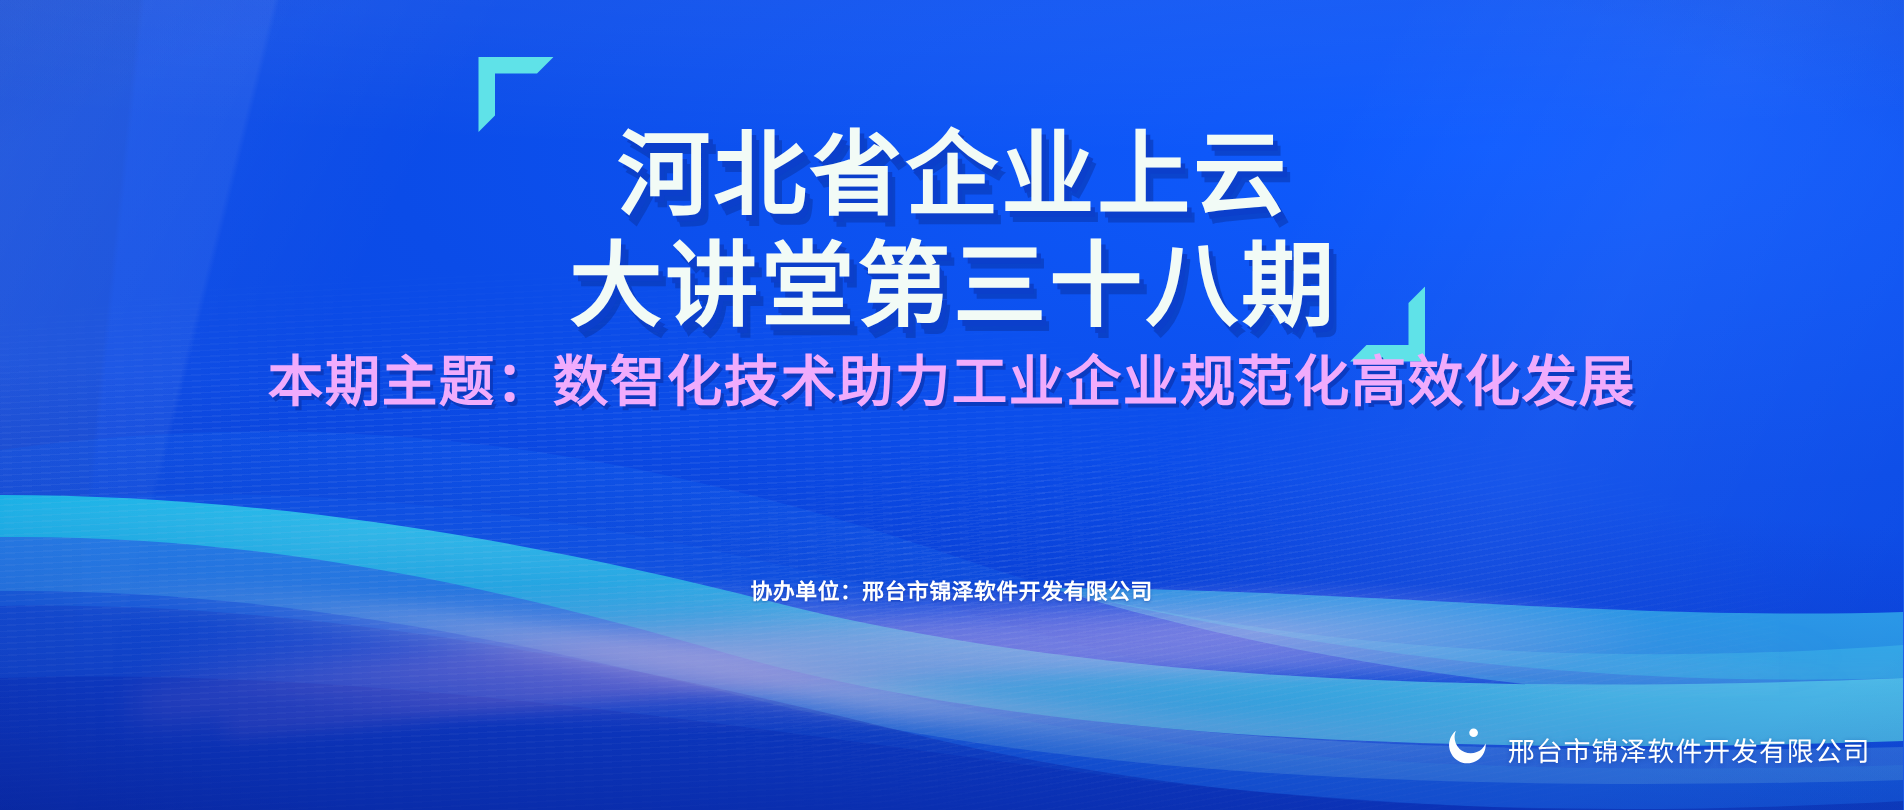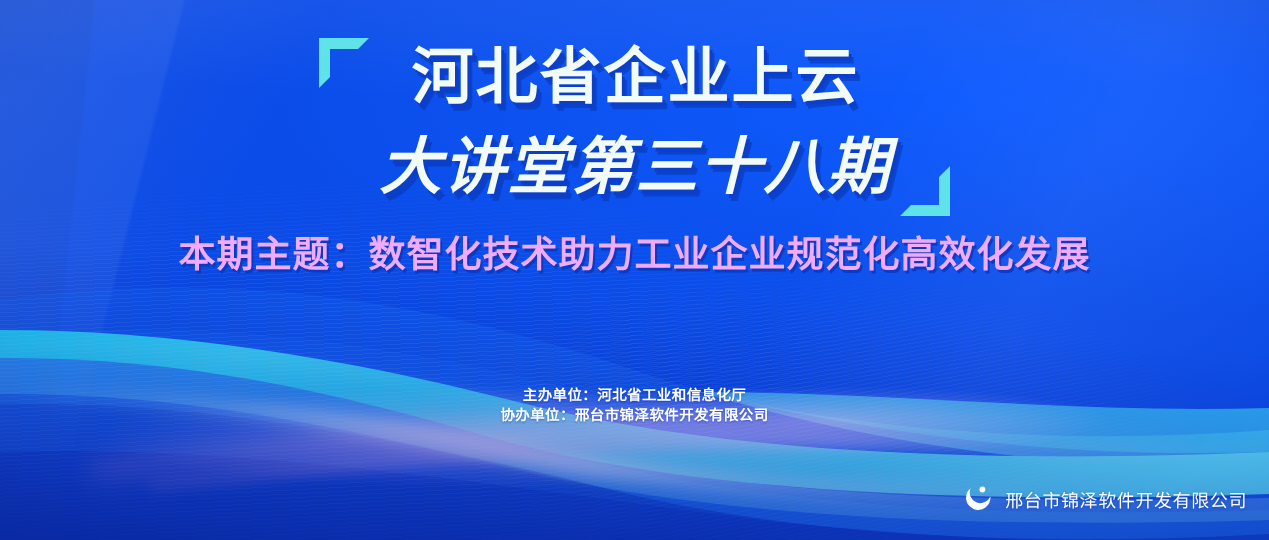--- a/index.html
+++ b/index.html
@@ -133,22 +133,23 @@
     color: #F2FBF6;
     font-weight: 700;
     font-size: 62px;
     line-height: 70px;
     letter-spacing: 2px;
     font-family: "Liberation Sans", "DejaVu Sans", sans-serif;
     text-shadow:
        3px 4px 0 #0B3FCB,
        5px 7px 0 rgba(9,52,170,0.55);
     white-space: nowrap;
-  }
-  .title-line-2 { margin-top: 20px; font-style: italic; }
+    margin-top: 41px;
+  }
+  .title-line-2 { margin-top: 4px; }
 
   .subtitle {
     position: absolute;
     left: 0; right: 0;
     top: 232px;
     text-align: center;
     color: #f0abfc;
     font-weight: 700;
     font-size: 37px;
     line-height: 46px;
@@ -325,21 +326,20 @@
             <path d="M50,0 L50,50 L0,50 L11,39 L39,39 L39,11 Z" fill="#5FE2E8"></path>
           </svg>
         </span>
       </div>
     </div>
 
     <div class="subtitle">本期主题：数智化技术助力工业企业规范化高效化发展</div>
 
 
     <div class="orgs">
-      <div class="org-line">主办单位：河北省工业和信息化厅</div>
       <div class="org-line">协办单位：邢台市锦泽软件开发有限公司</div>
     </div>
 
     <div class="footer-logo">
       <span class="logo-mark">
         <svg width="30" height="30" viewBox="0 0 30 30" xmlns="http://www.w3.org/2000/svg">
           <path d="M5.6,6.2 A12.2,12.2 0 1 0 25.4,14.6 A10.2,10.2 0 1 1 5.6,6.2 Z" fill="#FFFFFF"></path>
           <circle cx="17.4" cy="7.5" r="2.9" fill="#FFFFFF"></circle>
         </svg>
       </span>

